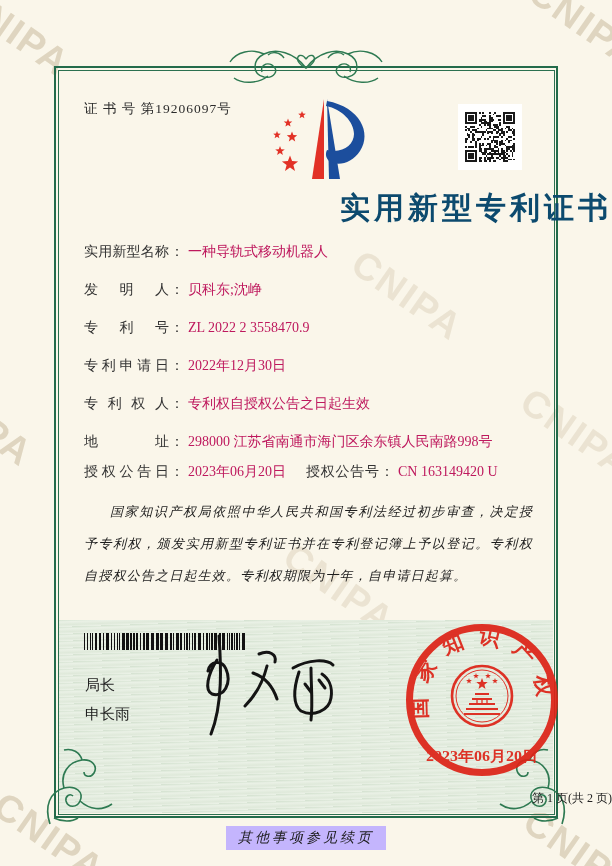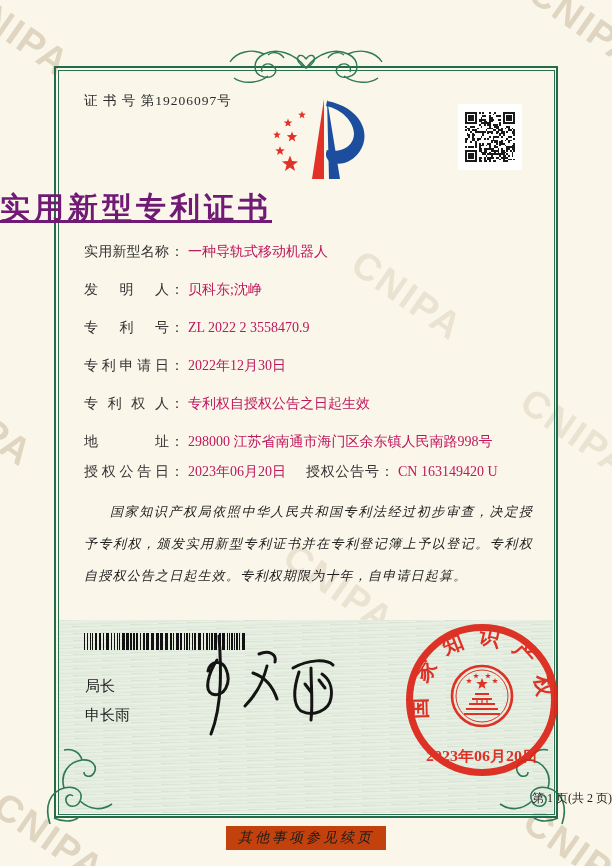--- a/index.html
+++ b/index.html
@@ -19,49 +19,49 @@
 
   
   .frame{left:54px;top:66px;width:500px;height:748px;border:2px solid #236b4b;z-index:3;}
   .frame-inner{position:absolute;left:1.5px;top:1.5px;right:1.5px;bottom:1.5px;
       border:1px solid #2b7050;}
 
   .ornament{z-index:4;}
   .corner-right{transform:scaleX(-1);}
 
   
-  .cert-no{left:84px;top:92px;font-size:13.5px;color:#2b2b2b;letter-spacing:1px;z-index:5;}
+  .cert-no{left:84px;top:100px;font-size:13.5px;color:#2b2b2b;letter-spacing:1px;z-index:5;}
   .qr-box{left:458px;top:104px;width:64px;height:66px;background:#fff;z-index:5;}
   .qr{position:absolute;left:7px;top:8px;width:50px;height:50px;}
   .logo{left:268px;top:97px;width:104px;height:84px;z-index:5;}
-  .title{left:0;right:0;top:188px;text-align:left;font-size:30px;font-weight:bold;
-      color:#701a75;letter-spacing:4px;z-index:5;text-decoration:underline;}
+  .title{left:0;right:0;top:188px;text-align:right;font-size:30px;font-weight:bold;
+      color:#0c4a6e;letter-spacing:4px;z-index:5;}
 
   
   .field{position:absolute;left:84px;font-size:14px;color:#222;z-index:5;white-space:nowrap;}
   .f-label{display:inline-flex;justify-content:space-between;width:85px;color:#333;}
   .f-label2{display:inline-flex;justify-content:space-between;width:73px;color:#333;}
   .f-colon{margin:0 4px 0 1px;color:#333;}
   .f-value{color:#be185d;}
   .grant-no{position:absolute;left:222px;top:0;}
 
   
   .paras{left:84px;top:496px;width:449px;z-index:5;font-size:13px;line-height:32px;
       color:#1c1c1c;font-style:italic;letter-spacing:1.2px;text-align:justify;}
   .paras p{margin:0;text-indent:2em;}
 
   
   .barcode{left:84px;top:633px;width:163px;height:17px;z-index:6;}
-  .director{left:85px;top:671px;z-index:6;font-family:Liberation Sans, sans-serif;
+  .director{left:85px;top:671px;z-index:6;font-family:Liberation Serif, serif;
       font-size:15px;color:#1d1d1d;line-height:29px;}
   .signature{left:175px;top:628px;width:175px;height:118px;z-index:6;}
   .seal{left:402px;top:620px;width:160px;height:160px;z-index:7;opacity:.93;}
   .page-num{left:0;right:0;top:790px;text-align:right;font-size:12px;color:#222;z-index:6;}
   .note{left:50%;top:826px;transform:translateX(-50%);font-size:14px;font-style:italic;
-      letter-spacing:3px;color:#1c1c1c;background:#c2410c;padding:3px 12px;z-index:6;white-space:nowrap;}
+      letter-spacing:3px;color:#1c1c1c;background:#c4b5fd;padding:3px 12px;z-index:6;white-space:nowrap;}
 </style>
 </head>
 <body>
 
 <span class="wm strong" style="left:-25px;top:-22px;">CNIPA</span>
 <span class="wm strong" style="left:545px;top:-30px;">CNIPA</span>
 <span class="wm" style="left:368px;top:242px;">CNIPA</span>
 <span class="wm strong" style="left:-62px;top:368px;">CNIPA</span>
 <span class="wm" style="left:537px;top:380px;">CNIPA</span>
 <span class="wm" style="left:300px;top:535px;">CNIPA</span>

